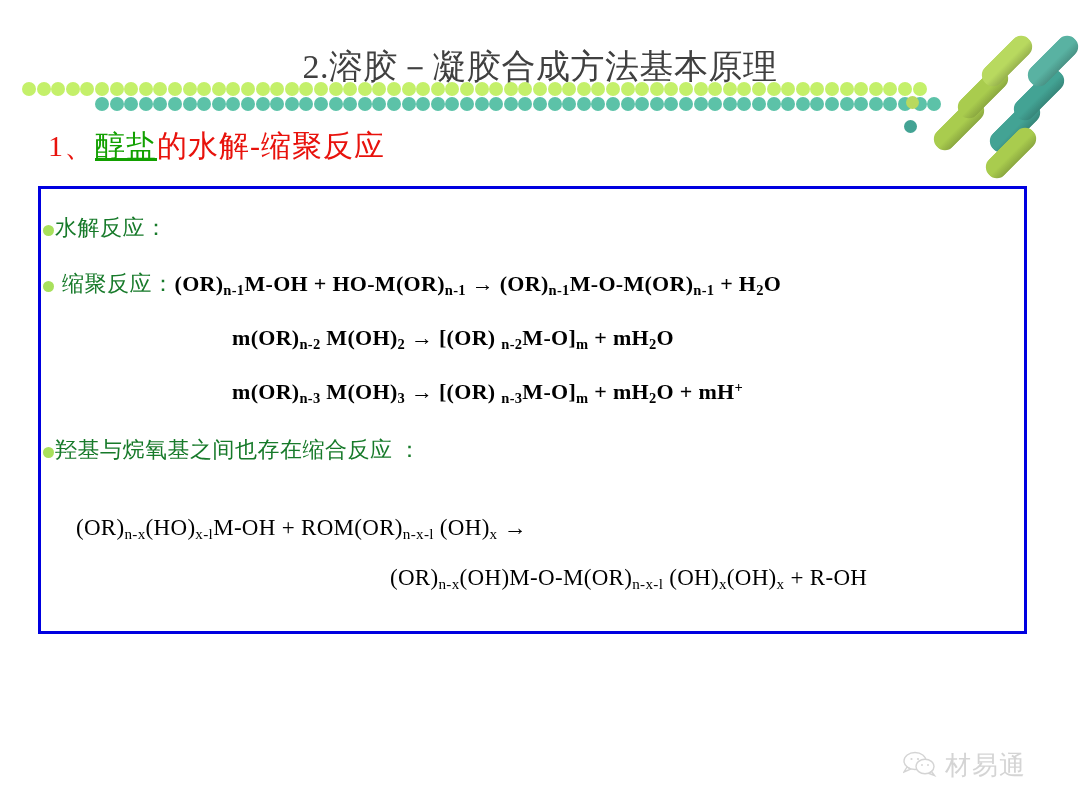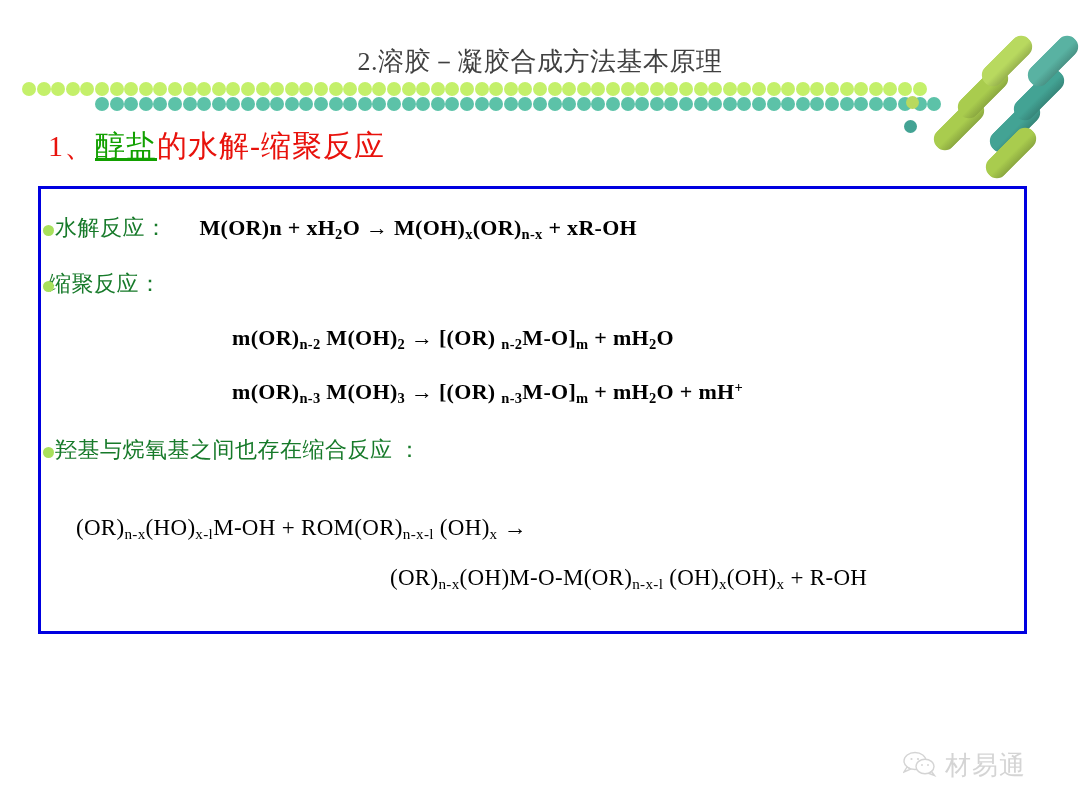--- a/index.html
+++ b/index.html
@@ -16,21 +16,21 @@
   }
 
   
   #slide-title {
     position: absolute;
     left: 0;
     top: 44px;
     width: 1080px;
     text-align: center;
     font-family: "Liberation Serif", "DejaVu Serif", serif;
-    font-size: 26px;
+    font-size: 34px;
     color: #404040;
     letter-spacing: 0.5px;
     white-space: nowrap;
   }
 
   
   #dot-ribbon {
     position: absolute;
     left: 0;
     top: 82px;
@@ -129,21 +129,21 @@
     letter-spacing: 0.3px;
   }
   sub, sup {
     font-size: 0.66em;
   }
   sub { vertical-align: -0.28em; }
   sup { vertical-align: 0.46em; }
 
   
   #row-hydrolysis   { left: 55px;  top: 213px; gap: 32px; }
-  #row-condensation { left: 49px;  top: 269px; justify-content: space-between; }
+  #row-condensation { left: 62px;  top: 269px; justify-content: space-between; }
   #row-eq3          { left: 232px; top: 325px; }
   #row-eq4          { left: 232px; top: 379px; }
   #row-hydroxyl     { left: 55px;  top: 435px; }
   #row-eq5          { left: 76px;  top: 515px; }
   #row-eq6          { left: 390px; top: 565px; }
 
   
   #watermark {
     position: absolute;
     left: 903px;
@@ -303,25 +303,25 @@
     <div style="position: absolute; left: -12px; top: 72px; width: 13px; height: 13px; border-radius: 50%; background: rgb(184, 217, 95);"></div>
     <div style="position: absolute; left: -14px; top: 96px; width: 13px; height: 13px; border-radius: 50%; background: rgb(67, 163, 148);"></div>
   </div>
 
 <div id="section-heading"><span>1、</span><span class="hl">醇盐</span><span>的水解-缩聚反应</span></div>
 
 <div id="content-box"></div>
 
 <div class="row" id="row-hydrolysis">
   <span class="cn-label">水解反应：</span>
-  <span class="eq-bold">M(OR)n + xH<sub>2</sub>O → M(OH)<sub>x</sub>(OR)<sub>n-x</sub> + xR-OH</span>
 </div>
 
 <div class="row" id="row-condensation">
   <span class="cn-label">缩聚反应：</span>
+  <span class="eq-bold">(OR)<sub>n-1</sub>M-OH + HO-M(OR)<sub>n-1</sub> → (OR)<sub>n-1</sub>M-O-M(OR)<sub>n-1</sub> + H<sub>2</sub>O</span>
 </div>
 
 <div class="row" id="row-eq3">
   <span class="eq-bold">m(OR)<sub>n-2</sub> M(OH)<sub>2</sub> → [(OR) <sub>n-2</sub>M-O]<sub>m</sub> + mH<sub>2</sub>O</span>
 </div>
 
 <div class="row" id="row-eq4">
   <span class="eq-bold">m(OR)<sub>n-3</sub> M(OH)<sub>3</sub> → [(OR) <sub>n-3</sub>M-O]<sub>m</sub> + mH<sub>2</sub>O + mH<sup>+</sup></span>
 </div>
 

